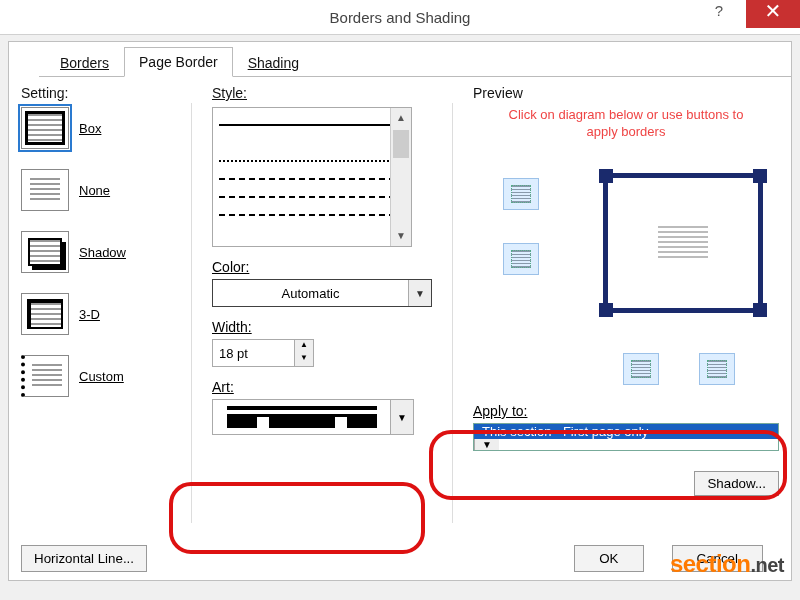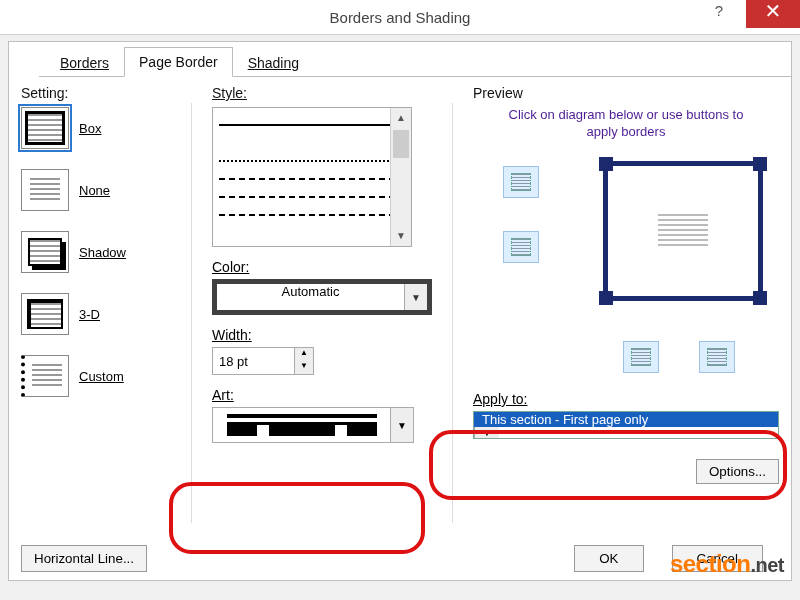--- a/index.html
+++ b/index.html
@@ -161,24 +161,24 @@
     border-left: 1px solid #ccc;
   }
   .style-scroll .up, .style-scroll .down {
     height: 20px; text-align:center; font-size:10px; color:#555; line-height:20px;
   }
   .style-scroll .thumb {
     position:absolute; top:22px; left:2px; right:2px; height:28px; background:#ccc;
   }
   .row-label { margin-top: 12px; text-decoration: underline; font-size:14px; }
   .combo {
-    border: 5px solid #404040;
+    border: 1px solid #404040;
     height: 26px;
     display: flex;
-    align-items: flex-start;
+    align-items: center;
     background: #fff;
     margin-top: 4px;
   }
   .combo .val { flex:1; padding: 0 8px; }
   .combo .arrow {
     width: 22px; height: 100%; border-left:1px solid #aaa;
     display:flex; align-items:center; justify-content:center;
     background: #eee;
     font-size: 10px;
     color:#333;
@@ -199,21 +199,21 @@
   }
   .art-box .preview {
     flex:1;
     display:flex; align-items:center; justify-content:center;
   }
   .art-box .arrow {
     width: 22px; border-left:1px solid #aaa; background:#eee;
     display:flex; align-items:center; justify-content:center; font-size:10px;
   }
   .art-svg { width: 150px; height: 22px; }
-  .preview-text { text-align:center; font-size:13px; color:#4c1d95; margin: 6px 30px 10px 30px; line-height:1.3; }
+  .preview-text { text-align:center; font-size:13px; color:#ef4444; margin: 6px 30px 22px 30px; line-height:1.3; }
   .preview-area {
     position: relative;
     height: 180px;
     margin-left: 10px;
   }
   .edge-btn {
     width: 34px; height: 30px; border:1px solid #9cc1e8; background:#def;
     position:absolute; display:flex; align-items:center; justify-content:center;
   }
   .edge-btn .mini {
@@ -416,21 +416,21 @@
             </div>
         </div>
       </div>
 
       <div style="margin-top:60px">
         <div class="row-label">Apply to:</div>
         <div class="applyto-combo">
           <div class="val">This section - First page only</div>
           <div class="arrow">▼</div>
         </div>
-        <button class="options-btn">Options...</button>
+        <button class="options-btn">Shadow...</button>
       </div>
     </div>
 
   </div>
 
   <div class="footer">
     <button class="hline-btn">Horizontal Line...</button>
     <div class="okcancel">
       <button>OK</button>
       <button>Cancel</button>

